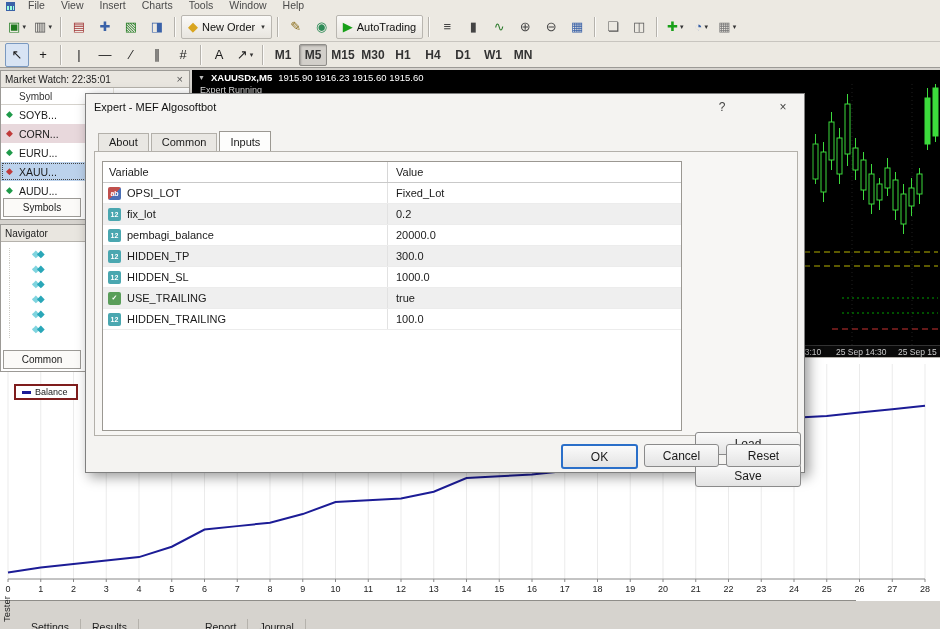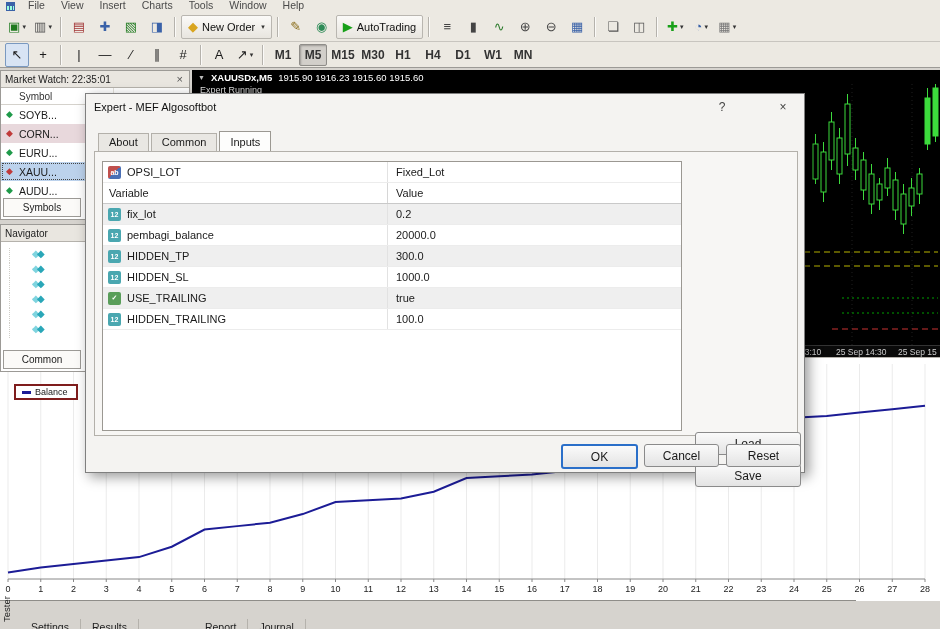--- a/index.html
+++ b/index.html
@@ -483,31 +483,31 @@
       <span class="dlg-sysbtn">?</span>
       <span class="dlg-sysbtn">×</span>
     </div>
     <div class="dlg-tabs" id="dlg-tabs">
         <div class="dlg-tab">About</div>
         <div class="dlg-tab">Common</div>
         <div class="dlg-tab active">Inputs</div>
       </div>
     <div class="dlg-frame">
       <div class="dlg-table" id="dlg-table">
-          <div class="trow">
-            <div class="tcell-var">
-              <div class="ticon ticon-enum">ab</div>
-              <div>OPSI_LOT</div>
-            </div>
-            <div class="tcell-val">Fixed_Lot</div>
-          </div>
           <div class="trow header">
             <div class="tcell-var" style="gap: 0px;">Variable</div>
             <div class="tcell-val">Value</div>
           </div>
+          <div class="trow">
+            <div class="tcell-var">
+              <div class="ticon ticon-enum">ab</div>
+              <div>OPSI_LOT</div>
+            </div>
+            <div class="tcell-val">Fixed_Lot</div>
+          </div>
           <div class="trow shaded">
             <div class="tcell-var">
               <div class="ticon ticon-number">12</div>
               <div>fix_lot</div>
             </div>
             <div class="tcell-val">0.2</div>
           </div>
           <div class="trow">
             <div class="tcell-var">
               <div class="ticon ticon-number">12</div>

